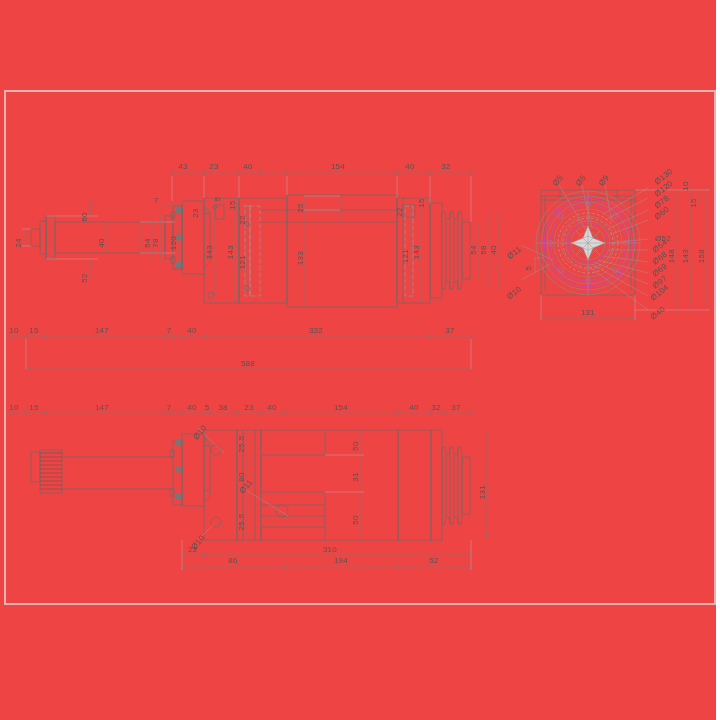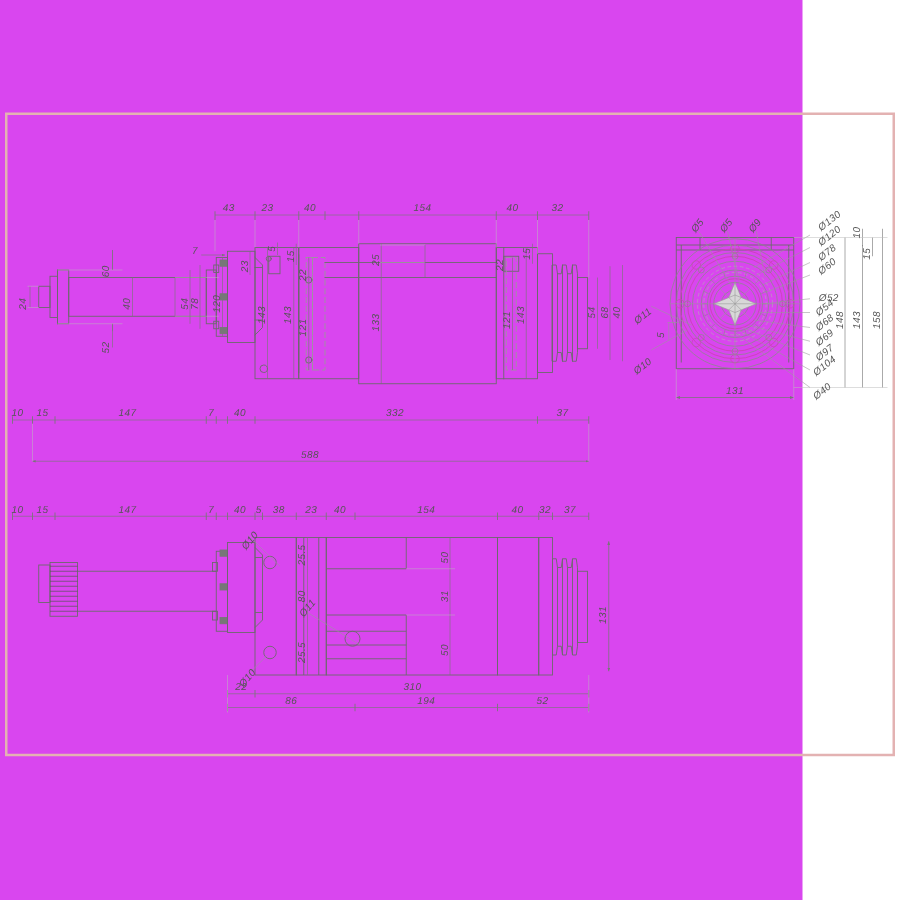--- a/index.html
+++ b/index.html
@@ -1,18 +1,18 @@
 <!DOCTYPE html>
 <html><head>
 <meta charset="utf-8">
 <style>
   html,body{margin:0;padding:0;background:#ffffff;}
   body{width:720px;height:720px;overflow:hidden;
        font-family:"Liberation Sans","DejaVu Sans",sans-serif;}
-  #stage{position:relative;width:642px;height:720px;background:#d946ef;font-style:italic;}
+  #stage{position:relative;width:716px;height:720px;background:#ef4444;}
   #frame{position:absolute;left:4px;top:90px;width:712px;height:515px;
          border:2px solid #e3b2b2;box-sizing:border-box;}
   svg{position:absolute;left:0;top:0;width:720px;height:720px;}
   text{font-family:"Liberation Sans","DejaVu Sans",sans-serif;
        fill:#555;font-size:8px;letter-spacing:.3px;}
 </style>
 </head>
 <body>
 
 <div id="stage">

